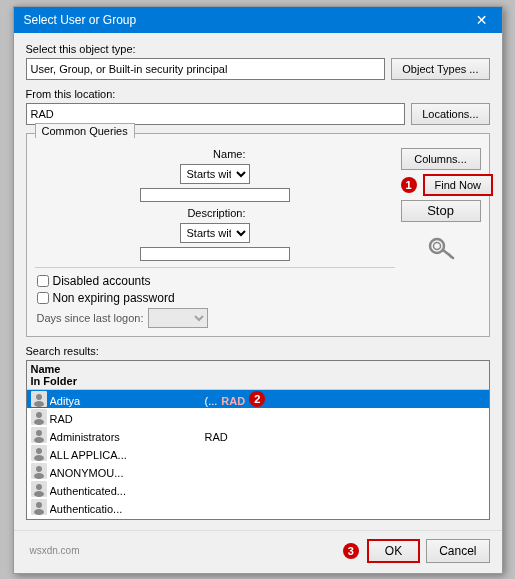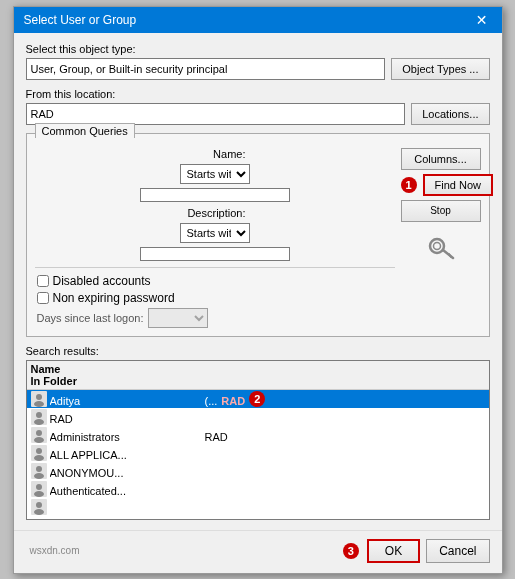--- a/index.html
+++ b/index.html
@@ -340,21 +340,21 @@
             <span class="days-label">Days since last logon:</span>
             <select class="days-select" disabled=""></select>
           </div>
         </div>
         <div class="cq-right">
           <button class="btn" style="height:22px;font-size:11px;">Columns...</button>
           <div style="display:flex;align-items:center;gap:2px;">
             <span class="red-badge">1</span>
             <button class="btn btn-accent" style="height:22px;font-size:11px;flex:1;">Find Now</button>
           </div>
-          <button class="btn" style="height:22px;font-size:10px;">Stop</button>
+          <button class="btn" style="height:22px;font-size:13px;">Stop</button>
 
           <div class="key-icon">
             <svg width="32" height="32" viewBox="0 0 32 32">
               <circle cx="12" cy="14" r="7" fill="none" stroke="#888" stroke-width="2.5"></circle>
               <circle cx="12" cy="14" r="3.5" fill="none" stroke="#888" stroke-width="1.5"></circle>
               <line x1="18" y1="18" x2="28" y2="26" stroke="#888" stroke-width="2.5" stroke-linecap="round"></line>
               <line x1="24" y1="22" x2="26" y2="25" stroke="#888" stroke-width="2" stroke-linecap="round"></line>
             </svg>
           </div>
         </div>
@@ -425,20 +425,21 @@
         </svg>
         <span class="result-name">Authenticated...</span>
       </div>
 
       <div class="result-row">
         <svg class="user-icon" viewBox="0 0 16 16">
           <rect width="16" height="16" rx="1" fill="#e0e0e0"></rect>
           <circle cx="8" cy="6" r="3" fill="#888"></circle>
           <ellipse cx="8" cy="13" rx="5" ry="3" fill="#888"></ellipse>
         </svg>
+        <span class="result-name">Authenticatio...</span>
       </div>
 
 
     </div>
   </div>
 
   <div class="bottom-buttons">
     <span style="font-size:10px;color:#888;flex:1;text-align:left;padding-left:4px;">wsxdn.com</span>
     <div style="display:flex;align-items:center;gap:4px;">
       <span class="red-badge">3</span>

